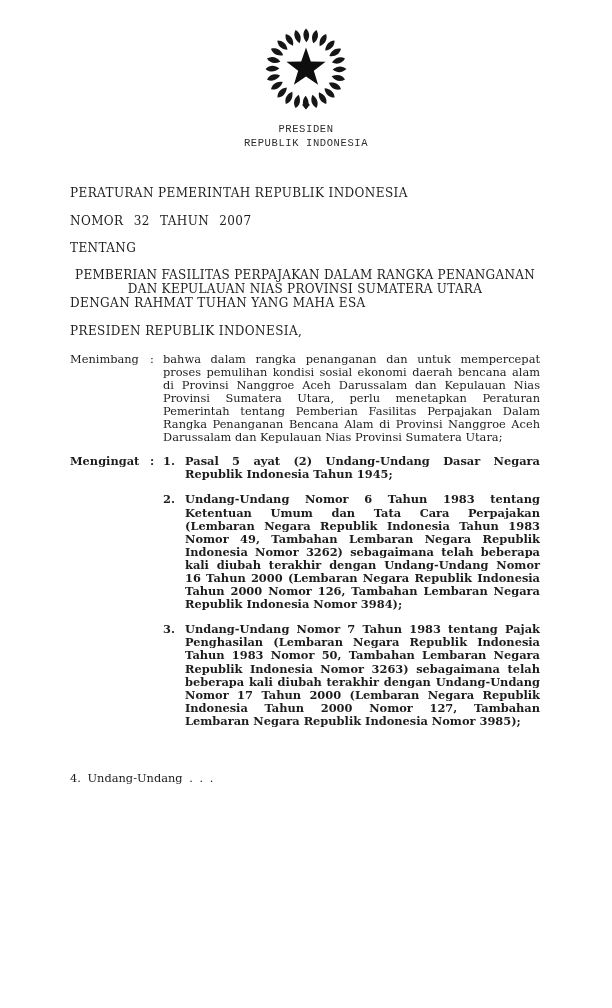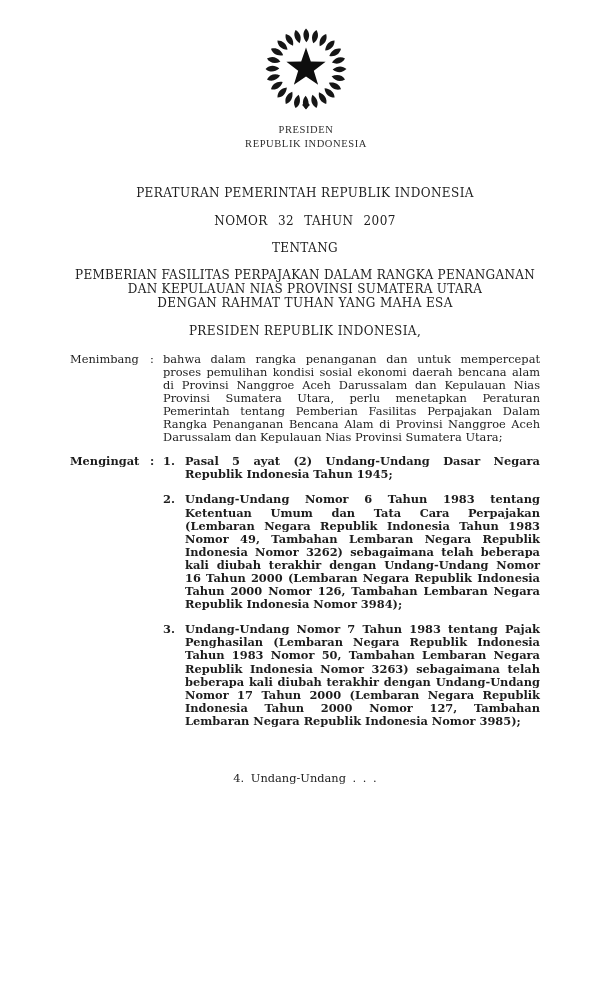--- a/index.html
+++ b/index.html
@@ -22,29 +22,29 @@
     padding: 0 72px 0 70px;
   }
   
   .emblem-wrap {
     margin-top: 26px;
     text-align: center;
   }
   .letterhead {
     margin-top: 7px;
     text-align: center;
-    font-family: Liberation Serif, serif;
+    font-family: Liberation Mono, monospace;
     font-size: 10.5px;
     line-height: 13.5px;
     letter-spacing: 0.6px;
     color: #2e2e2e;
   }
   
   .h-line {
-    text-align: center;
+    text-align: left;
     font-size: 12px;
     line-height: 13px;
     letter-spacing: 0.4px;
     white-space: nowrap;
   }
   .h-title    { margin-top: 37px; }
   .h-nomor    { margin-top: 15px; word-spacing: 6px; }
   .h-tentang  { margin-top: 14px; }
   .h-subject {
     margin: 13px auto 0 auto;
@@ -76,21 +76,21 @@
     display: flex;
     align-items: flex-start;
     margin-bottom: 12px;
   }
   .num-item:last-child { margin-bottom: 0; }
   .item-num  { width: 22px; flex: 0 0 22px; }
   .item-text { flex: 1; }
   
   .catchword {
     margin-top: 44px;
-    text-align: center;
+    text-align: left;
     font-size: 11.4px;
     line-height: 13px;
     word-spacing: 3px;
   }
 </style>
 </head>
 <body>
 
 <div class="page">
 

